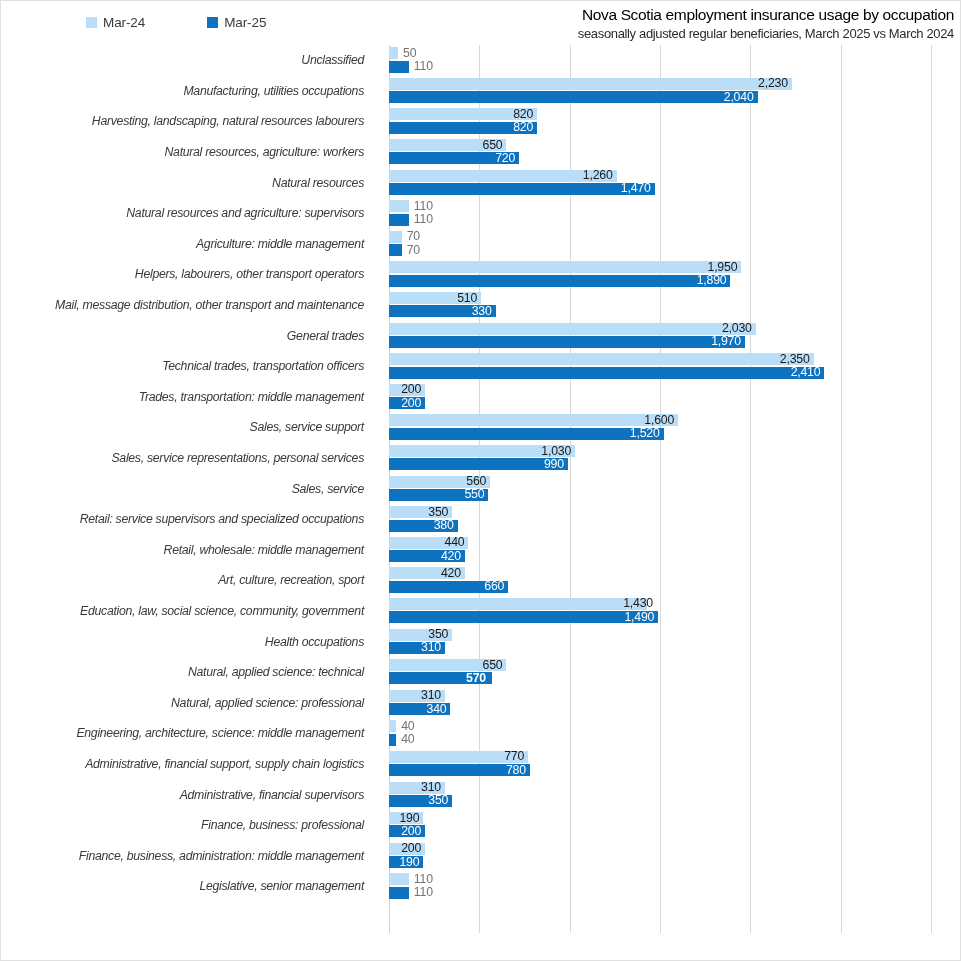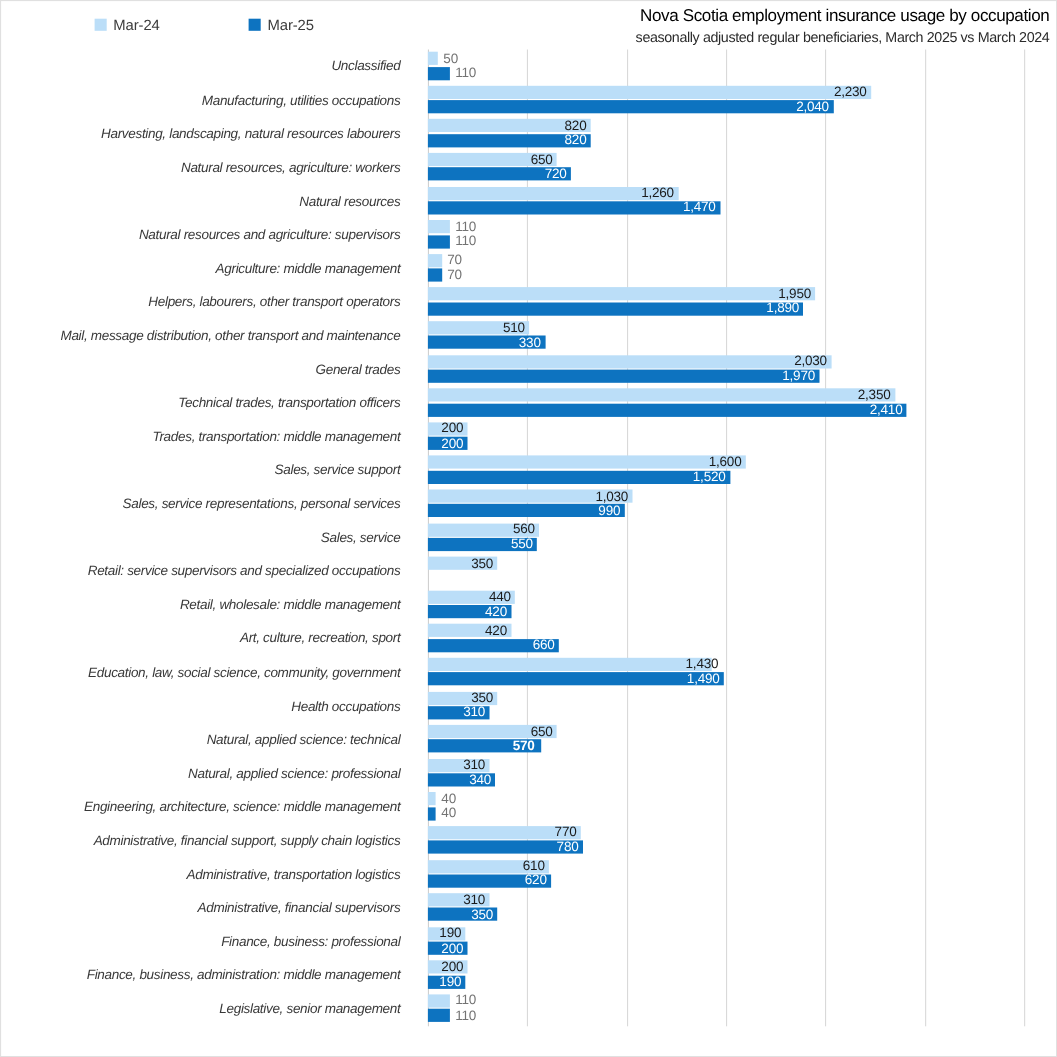--- a/index.html
+++ b/index.html
@@ -30,21 +30,21 @@
     height: 26px;
     display: flex;
     align-items: center;
   }
   .legend-item {
     display: flex;
     align-items: center;
     gap: 6px;
   }
   .legend-item.first { margin-left: 85px; }
-  .legend-item.second { margin-left: 81px; }
+  .legend-item.second { margin-left: 62px; }
   .legend-swatch {
     width: 11px;
     height: 11px;
     display: inline-block;
   }
   .legend-label {
     font-size: 13.5px;
     color: #3b3b3b;
     letter-spacing: -0.1px;
     text-align: center;
@@ -398,20 +398,24 @@
             </div>
           </div>
         </div>
         <div class="row">
           <div class="row-label">Retail: service supervisors and specialized occupations</div>
           <div class="bars">
             <div class="bar-track t1">
               <div class="bar prev" style="width: 63.2333px; background: rgb(187, 222, 248);"></div>
               <div class="bar-value inside-dark" style="left: 63.2333px;">350</div>
             </div>
+            <div class="bar-track t2">
+              <div class="bar curr" style="width: 68.6533px; background: rgb(13, 115, 192);"></div>
+              <div class="bar-value inside" style="left: 68.6533px;">380</div>
+            </div>
           </div>
         </div>
         <div class="row">
           <div class="row-label">Retail, wholesale: middle management</div>
           <div class="bars">
             <div class="bar-track t1">
               <div class="bar prev" style="width: 79.4933px; background: rgb(187, 222, 248);"></div>
               <div class="bar-value inside-dark" style="left: 79.4933px;">440</div>
             </div>
             <div class="bar-track t2">
@@ -505,33 +509,20 @@
               <div class="bar prev" style="width: 139.113px; background: rgb(187, 222, 248);"></div>
               <div class="bar-value inside-dark" style="left: 139.113px;">770</div>
             </div>
             <div class="bar-track t2">
               <div class="bar curr" style="width: 140.92px; background: rgb(13, 115, 192);"></div>
               <div class="bar-value inside" style="left: 140.92px;">780</div>
             </div>
           </div>
         </div>
         <div class="row">
-          <div class="row-label">Administrative, transportation logistics</div>
-          <div class="bars">
-            <div class="bar-track t1">
-              <div class="bar prev" style="width: 110.207px; background: rgb(187, 222, 248);"></div>
-              <div class="bar-value inside-dark" style="left: 110.207px;">610</div>
-            </div>
-            <div class="bar-track t2">
-              <div class="bar curr" style="width: 112.013px; background: rgb(13, 115, 192);"></div>
-              <div class="bar-value inside" style="left: 112.013px;">620</div>
-            </div>
-          </div>
-        </div>
-        <div class="row">
           <div class="row-label">Administrative, financial supervisors</div>
           <div class="bars">
             <div class="bar-track t1">
               <div class="bar prev" style="width: 56.0067px; background: rgb(187, 222, 248);"></div>
               <div class="bar-value inside-dark" style="left: 56.0067px;">310</div>
             </div>
             <div class="bar-track t2">
               <div class="bar curr" style="width: 63.2333px; background: rgb(13, 115, 192);"></div>
               <div class="bar-value inside" style="left: 63.2333px;">350</div>
             </div>

